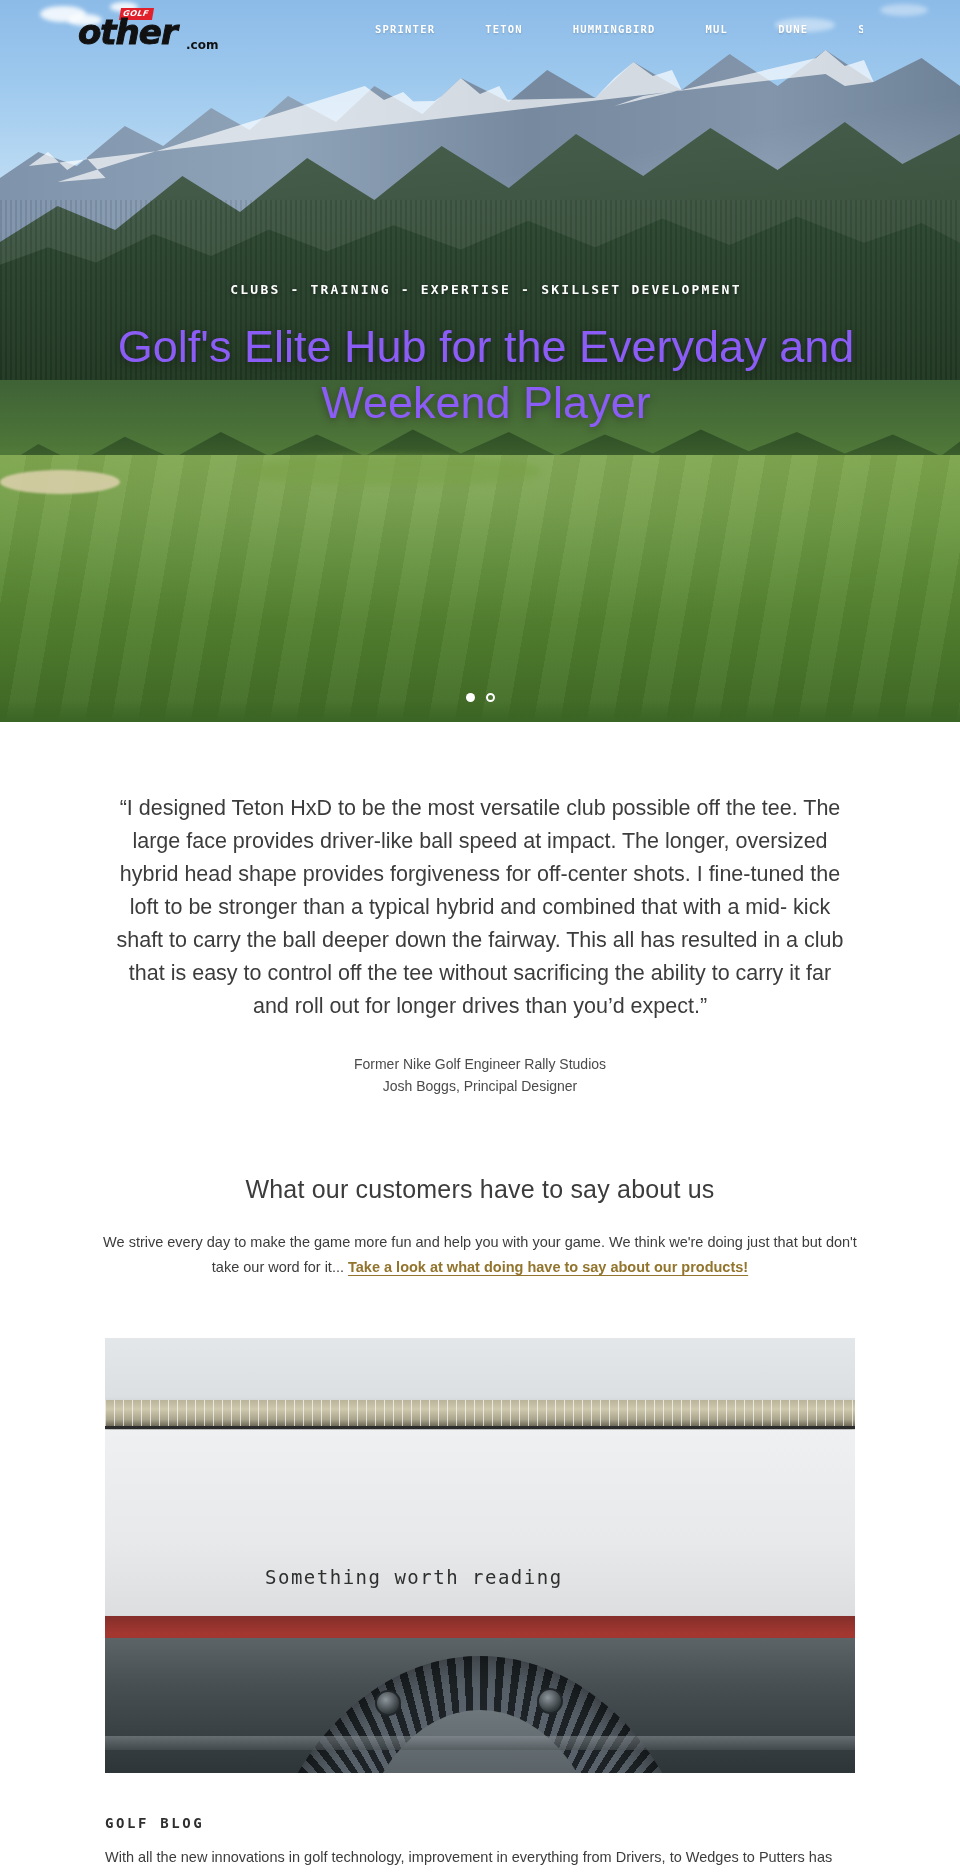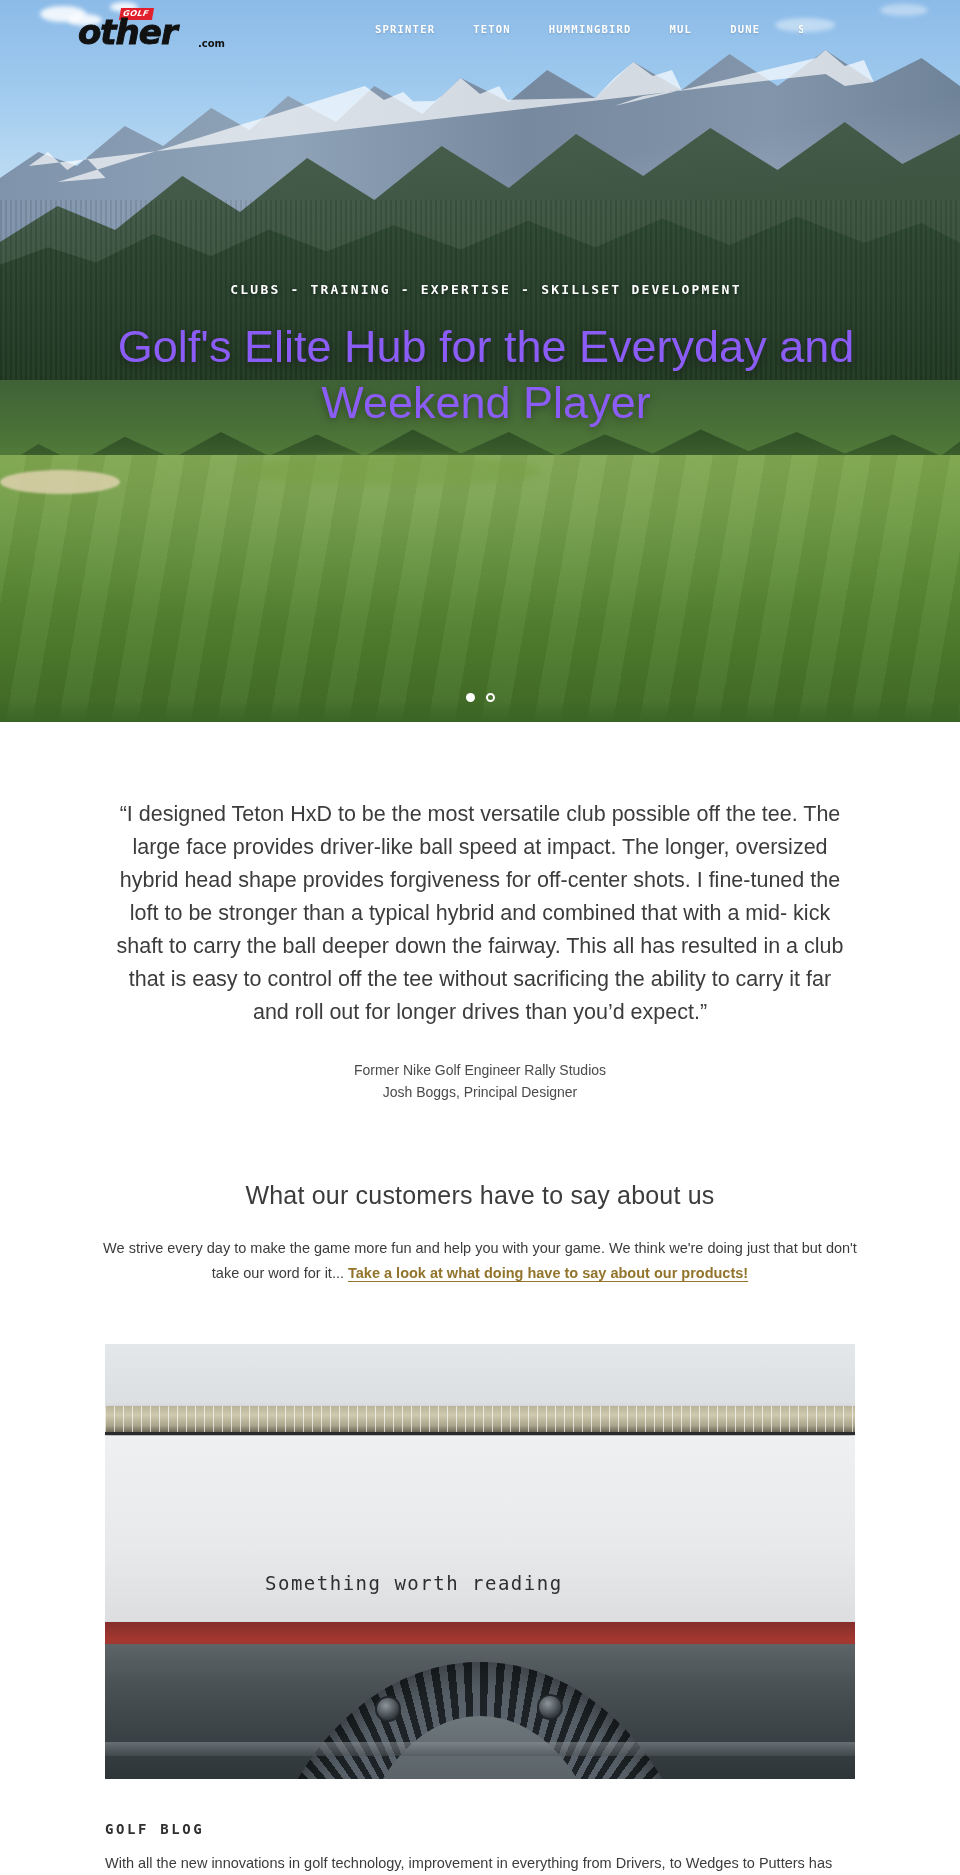--- a/index.html
+++ b/index.html
@@ -119,26 +119,26 @@
   }
   .logo-knack{
     position:absolute; left:0px; top:9px;
     font-family:"DejaVu Sans", sans-serif;
     font-size:34px; font-weight:bold; font-style:italic;
     color:#111111; letter-spacing:-1px;
     line-height:34px;
     -webkit-text-stroke:1px #111;
   }
   .logo-com{
-    position:absolute; left:120px; top:32px;
+    position:absolute; left:108px; top:32px;
     font-family:"DejaVu Sans", sans-serif;
-    font-size:10px; font-weight:bold; color:#111111;
+    font-size:12px; font-weight:bold; color:#111111;
   }
   .nav-links{
-    display:flex; align-items:center; gap:4px;
+    display:flex; align-items:center; gap:16px;
     margin-left:130px;
   }
   .nav-links a{
     color:#ffffff; text-decoration:none;
     font-family:"DejaVu Sans Mono", monospace;
     font-size:10.5px; font-weight:bold; letter-spacing:1.2px;
     padding:0 17px; white-space:nowrap;
     text-shadow:0 1px 2px rgba(0,0,0,.18);
   }
   .nav-links a.truncated{ overflow:hidden; max-width:22px; padding-right:0; }
@@ -164,21 +164,21 @@
     position:absolute; left:0; top:693px; width:960px; z-index:9;
     display:flex; justify-content:center; gap:11px;
   }
   .dot{ width:9px; height:9px; border-radius:50%; cursor:pointer; }
   .dot.active{ background:#ffffff; }
   .dot.inactive{ background:transparent; border:2px solid #ffffff; }
 
   
   .quote-section{ padding:60px 0 0; }
   .quote{
-    width:740px; margin:16px auto;
+    width:740px; margin:10px auto;
     font-size:21.5px; line-height:33px; color:#3c3c3c;
     text-align:center; font-weight:400;
   }
   .quote-attr{
     width:740px; margin:30px auto 0;
     text-align:center; font-size:14px; line-height:22px; color:#4a4a4a;
   }
 
   
   .customers{ padding:78px 17px 0; }

